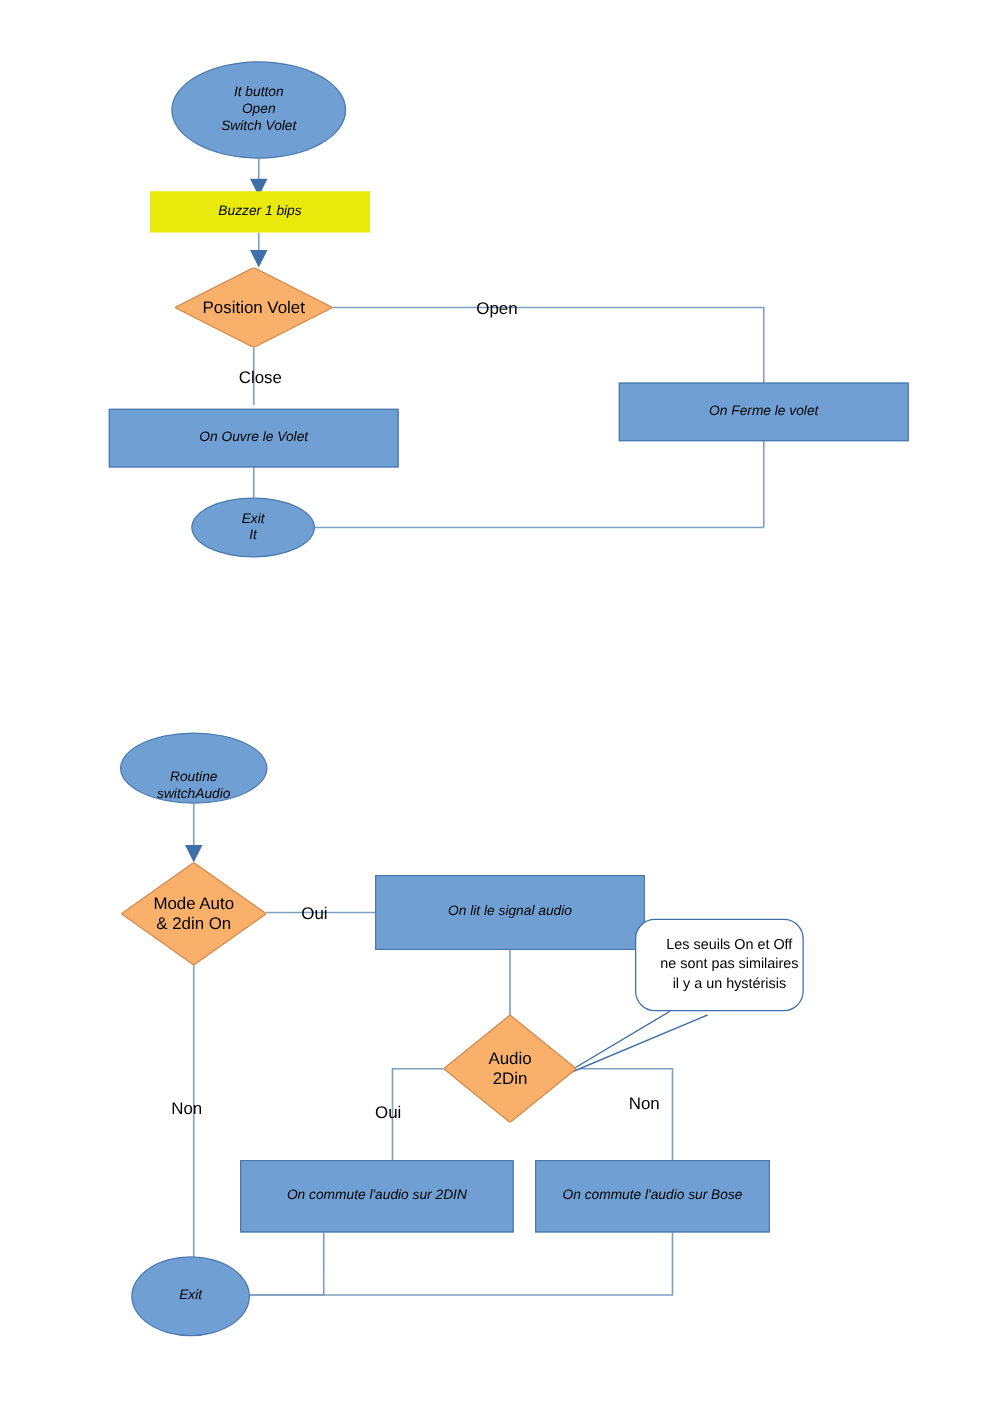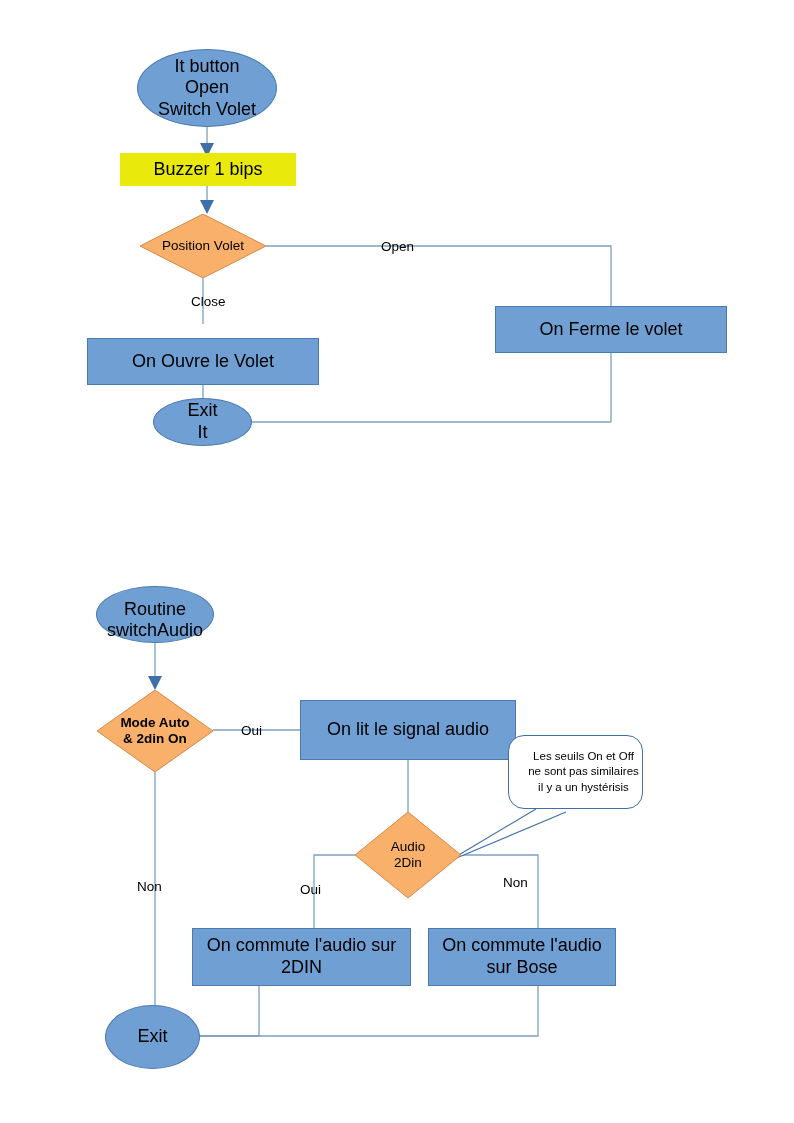--- a/index.html
+++ b/index.html
@@ -22,24 +22,25 @@
     height: 1123px;
   }
   .node {
     position: absolute;
     box-sizing: border-box;
     display: flex;
     align-items: center;
     justify-content: center;
     text-align: center;
     color: #000000;
-    font-size: 18px;
+    font-size: 11px;
     line-height: 1.2;
     white-space: pre-line;
     z-index: 3;
+    font-style: italic;
   }
   .rect {
     background: #6f9fd3;
     border: 1px solid #4a7ab0;
   }
   .rect-yellow {
     background: #e9e90b;
     border: none;
     color: #000;
   }
@@ -183,39 +184,39 @@
   <svg class="diamond-shape" viewBox="0 0 126 64" preserveAspectRatio="none">
     <polygon points="63,0 126,32 63,64 0,32" fill="#f8b06a" stroke="#d4894a" stroke-width="1"></polygon>
   </svg>
   <div class="diamond-label">Position Volet</div>
 </div>
 
 <div class="edge-label" style="left:381px; top:239px;">Open</div>
 
 <div class="edge-label" style="left:179px; top:294px;margin-left:12px;">Close</div>
 
-<div class="node rect" style="left:87px; top:338px; width:232px; height:47px;">
+<div class="node rect" style="left:87px; top:327px; width:232px; height:47px;">
   <span>On Ouvre le Volet</span>
 </div>
 
 <div class="node rect" style="left:495px; top:306px; width:232px; height:47px;">
   <span>On Ferme le volet</span>
 </div>
 
 <div class="node ellipse" style="left:153px; top:398px; width:99px; height:48px;">
   <span>Exit
 It</span>
 </div>
 
 <div class="node ellipse" style="left:96px; top:586px; width:118px; height:57px;align-items:flex-end;">
   <span>Routine
 switchAudio</span>
 </div>
 
-<div class="diamond-wrap" style="left:97px; top:690px; width:116px; height:82px;font-weight:bold;">
+<div class="diamond-wrap" style="left:97px; top:690px; width:116px; height:82px;">
   <svg class="diamond-shape" viewBox="0 0 116 82" preserveAspectRatio="none">
     <polygon points="58,0 116,41 58,82 0,41" fill="#f8b06a" stroke="#d4894a" stroke-width="1"></polygon>
   </svg>
   <div class="diamond-label">Mode Auto
 &amp; 2din On</div>
 </div>
 
 <div class="edge-label" style="left:241px; top:723px;">Oui</div>
 
 <div class="edge-label" style="left:137px; top:879px;">Non</div>

